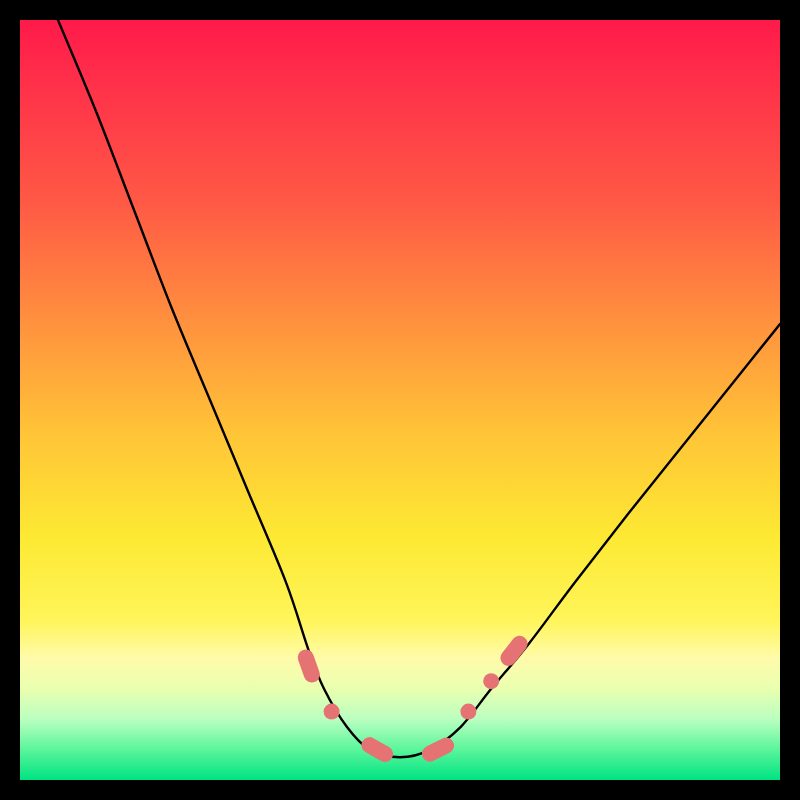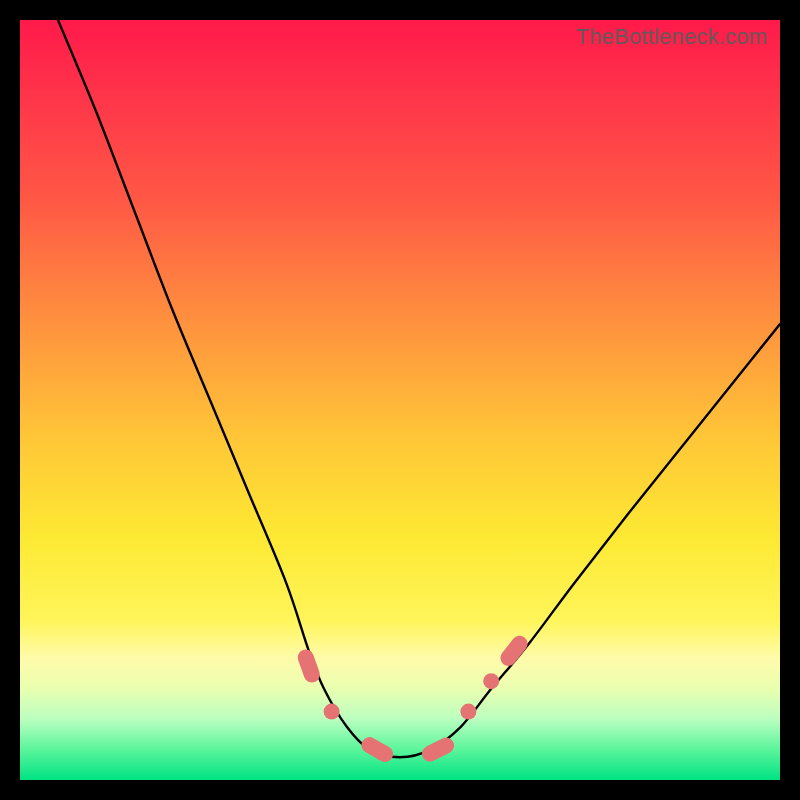--- a/index.html
+++ b/index.html
@@ -53,21 +53,20 @@
   .marker {
     fill: #e57373;
     stroke: none;
   }
 </style>
 </head>
 <body>
 
 <div class="frame">
   <div class="plot-area">
-    <div class="watermark">TheBottleneck.com</div>
 
     <svg class="curve" viewBox="0 0 760 760" preserveAspectRatio="none">
       <path id="curve-path" fill="none" stroke="#000" stroke-width="2.4" stroke-linecap="round" stroke-linejoin="round" d="M 38.0 0.0 C 44.3 15.2, 63.3 59.5, 76.0 91.2 C 88.7 122.9, 101.3 157.1, 114.0 190.0 C 126.7 222.9, 139.3 257.1, 152.0 288.8 C 164.7 320.5, 177.3 349.6, 190.0 380.0 C 202.7 410.4, 215.3 440.8, 228.0 471.2 C 240.7 501.6, 255.9 535.8, 266.0 562.4 C 276.1 589.0, 282.5 613.1, 288.8 630.8 C 295.1 648.5, 297.7 656.1, 304.0 668.8 C 310.3 681.5, 319.2 696.7, 326.8 706.8 C 334.4 716.9, 340.7 724.5, 349.6 729.6 C 358.5 734.7, 369.9 737.2, 380.0 737.2 C 390.1 737.2, 400.3 734.7, 410.4 729.6 C 420.5 724.5, 430.7 716.9, 440.8 706.8 C 450.9 696.7, 459.8 682.7, 471.2 668.8 C 482.6 654.9, 495.3 640.9, 509.2 623.2 C 523.1 605.5, 538.3 583.9, 554.8 562.4 C 571.3 540.9, 589.0 518.1, 608.0 494.0 C 627.0 469.9, 648.5 443.3, 668.8 418.0 C 689.1 392.7, 714.4 361.0, 729.6 342.0 C 744.8 323.0, 754.9 310.3, 760.0 304.0"></path>
       <g id="markers">
           <rect x="-17.0" y="-8.0" width="34" height="16" rx="8" ry="8" fill="#e57373" class="marker" transform="translate(288.8 646.0) rotate(70.3)"></rect>
           <circle cx="311.6" cy="691.6" r="8" class="marker" fill="#e57373"></circle>
           <rect x="-17.0" y="-8.0" width="34" height="16" rx="8" ry="8" fill="#e57373" class="marker" transform="translate(357.2 729.6) rotate(29.7)"></rect>
           <rect x="-17.0" y="-8.0" width="34" height="16" rx="8" ry="8" fill="#e57373" class="marker" transform="translate(418.0 729.6) rotate(-26.6)"></rect>
           <circle cx="448.4" cy="691.6" r="8" class="marker" fill="#e57373"></circle>
           <circle cx="471.2" cy="661.2" r="8" class="marker" fill="#e57373"></circle>

